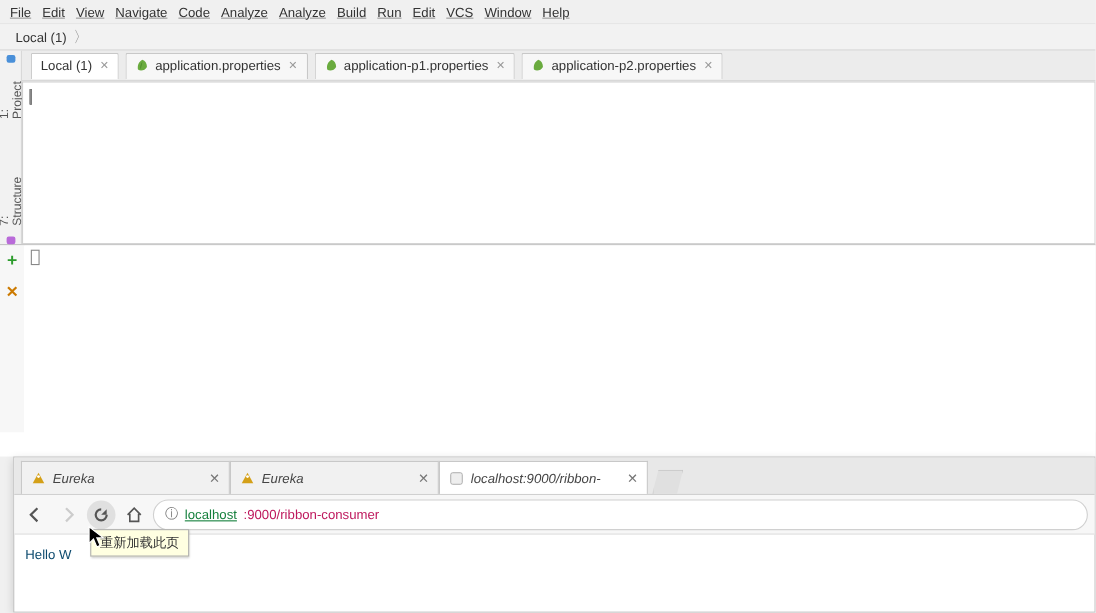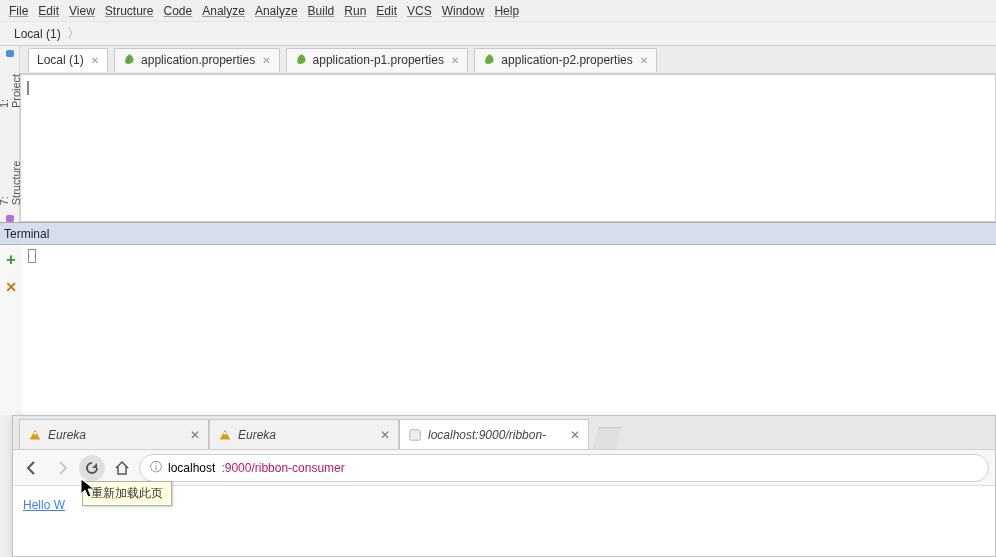--- a/index.html
+++ b/index.html
@@ -48,40 +48,40 @@
 .btab .title { flex: 1; overflow: hidden; text-overflow: ellipsis; white-space: nowrap; font-size: 12px; font-style: italic; }
 .btab .bclose { color: #777; font-size: 12px; }
 .btab-new { width: 28px; height: 22px; background: #e0e0e0; border: 1px solid #c8c8c8; border-bottom: none; margin-left: 4px; clip-path: polygon(20% 0, 100% 0, 80% 100%, 0 100%); }
 
 .browser-toolbar { height: 36px; background: #f7f7f7; display: flex; align-items: center; padding: 0 6px; gap: 4px; border-bottom: 1px solid #e0e0e0; }
 .nav-btn { width: 26px; height: 26px; display: flex; align-items: center; justify-content: center; color: #555; border-radius: 13px; }
 .nav-btn.disabled { color: #bbb; }
 .reload-wrap { position: relative; }
 .addr { flex: 1; height: 28px; border: 1px solid #d0d0d0; border-radius: 14px; background: #fff; display: flex; align-items: center; padding: 0 10px; gap: 6px; color: #555; }
 .addr .info-icon { color: #777; }
-.addr .url-host { color: #000000; }
+.addr .url-host { color: #15803d; text-decoration: underline; }
 .addr .url-path { color: #be185d; }
 
 .cursor-arrow { position: absolute; left: 80px; top: 478px; pointer-events: none; z-index: 20; }
 
 .tooltip { position: absolute; background: #ffffe1; border: 1px solid #b0b0b0; padding: 3px 8px; font-size: 12px; color: #333; box-shadow: 1px 1px 2px rgba(0,0,0,0.2); }
 
-.page-content { padding: 10px 10px; color: #3b82f6; font-size: 15px; font-family: "Times New Roman", serif; text-decoration: underline; }
+.page-content { padding: 10px 10px; color: #0c4a6e; font-size: 15px; font-family: "Times New Roman", serif; }
 
 .leaf-icon { width: 14px; height: 14px; }
 </style>
 </head>
 <body>
 
 <div class="ide">
   <div class="menubar">
     <span>File</span>
     <span>Edit</span>
     <span>View</span>
-    <span>Structure</span>
+    <span>Navigate</span>
     <span>Code</span>
     <span>Analyze</span>
     <span>Analyze</span>
     <span>Build</span>
     <span>Run</span>
     <span>Edit</span>
     <span>VCS</span>
     <span>Window</span>
     <span>Help</span>
   </div>
@@ -135,23 +135,20 @@
           <span class="close">✕</span>
         </div>
       </div>
       <div class="editor-area">
         <div class="cursor"></div>
       </div>
     </div>
   </div>
 
   <div class="terminal-panel">
-    <div class="terminal-header">
-      <span>Terminal</span>
-    </div>
     <div class="terminal-body">
       <div class="terminal-side">
         <span class="term-add">+</span>
         <span class="term-close">✕</span>
       </div>
       <div class="terminal-content">
         <div class="tc-cursor"></div>
       </div>
     </div>
   </div>

